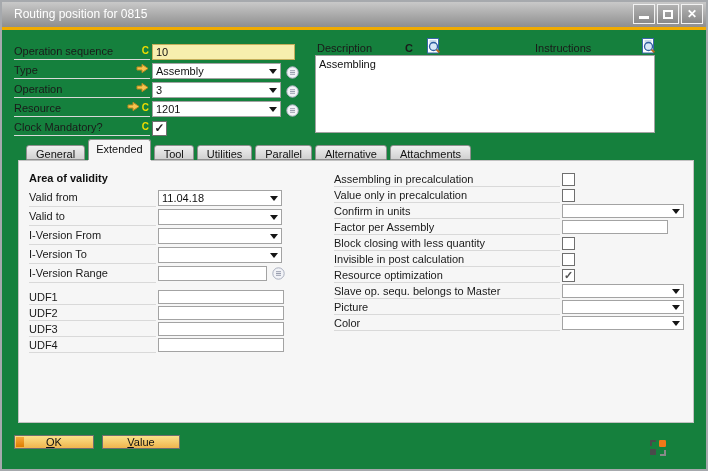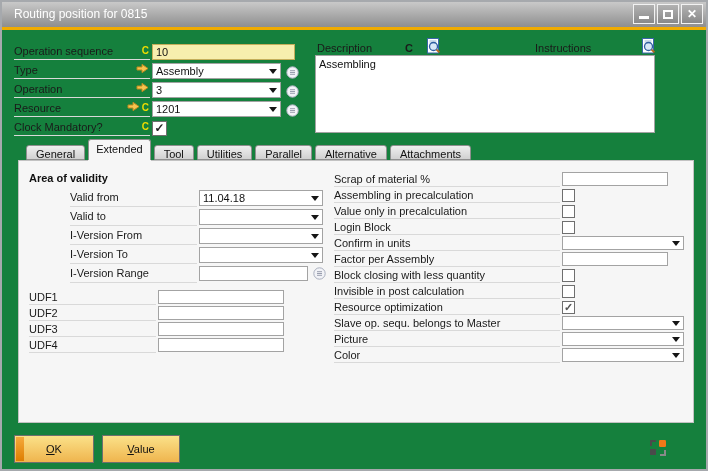--- a/index.html
+++ b/index.html
@@ -32,38 +32,38 @@
   .absicon{position:absolute;display:flex;}
   .descbox{position:absolute;left:313px;top:53px;width:340px;height:78px;background:#fff;border:1px solid #A3A3A3;font-family:"Liberation Sans",sans-serif;font-size:11px;color:#111;padding:2px 3px;resize:none;outline:none;}
   
   .tabs{position:absolute;left:24px;top:137px;height:21px;display:flex;align-items:flex-end;gap:3px;z-index:3;}
   .tab{height:15px;line-height:17px;padding:0 9px;font-size:11px;color:#111;background:linear-gradient(#EFEFEF,#D1D1D1);border:1px solid #8F8F8F;border-radius:3px 3px 0 0;cursor:default;white-space:nowrap;}
   .tab.active{height:21px;line-height:19px;background:#F6F6F6;border-bottom:none;box-shadow:0 2px 0 #F6F6F6;padding:0 7px;}
   
   .panel{position:absolute;left:16px;top:158px;width:676px;height:263px;background:#F6F6F6;border:1px solid #C2C2C2;z-index:1;}
   .sechead{position:absolute;left:10px;top:11px;font-weight:700;font-size:11px;color:#111;}
   .vrows{position:absolute;left:10px;top:27px;}
-  .vrow{display:flex;align-items:center;height:19px;margin-left:41px;}
+  .vrow{display:flex;align-items:center;height:19px;}
   .vlbl{width:127px;height:18px;display:flex;align-items:center;border-bottom:1px solid #D9D9D9;font-size:11px;color:#1a1a1a;}
   .vcombo{width:124px;}
   .vfield{width:109px;height:15px;}
   .udfrows{position:absolute;left:10px;top:128px;}
   .udfrow{display:flex;align-items:center;height:16px;}
   .udffield{width:126px;height:14px;}
   
   .orows{position:absolute;left:315px;top:10px;}
   .orow{display:flex;align-items:center;height:16px;}
   .olbl{width:226px;height:15px;display:flex;align-items:center;border-bottom:1px solid #D9D9D9;font-size:11px;color:#1a1a1a;}
   .ofield{width:106px;height:14px;}
   .ocombo{width:122px;height:14px;}
   .ocombo .caret{top:4px;}
   .ocb{width:13px;height:13px;line-height:11px;font-size:11px;}
   .navy{color:#1D3C6E;}
   
-  .btn{position:absolute;top:433px;height:28px;border:1px solid #6E6E6E;background:linear-gradient(#FBE189,#EFB54E);display:flex;align-items:center;justify-content:center;cursor:default;}
+  .btn{position:absolute;top:433px;height:14px;border:1px solid #6E6E6E;background:linear-gradient(#FBE189,#EFB54E);display:flex;align-items:center;justify-content:center;cursor:default;}
   .btn-ok{left:12px;width:80px;}
   .btn-ok .cap{position:absolute;left:1px;top:1px;bottom:1px;width:8px;background:linear-gradient(#F5A93B,#DE7E00);}
   .btn-cancel{left:100px;width:78px;}
   .btnlabel{display:block;font-size:11px;color:#111;}
   .ul-first::first-letter{text-decoration:underline;}
   .expand{position:absolute;left:648px;top:438px;width:16px;height:16px;display:flex;cursor:default;}
 </style>
 </head>
 <body>
 
@@ -256,33 +256,25 @@
         <span class="field udffield"></span>
       </div>
       <div class="udfrow">
         <span class="vlbl" style="height:15px;">UDF4</span>
         <span class="field udffield"></span>
       </div>
     </div>
 
     <div class="orows">
       <div class="orow">
-        <span class="olbl">Scrap of material %</span>
-        <span class="field ofield"></span>
-      </div>
-      <div class="orow">
         <span class="olbl">Assembling in precalculation</span>
         <span class="cb ocb"></span>
       </div>
       <div class="orow">
         <span class="olbl">Value only in precalculation</span>
-        <span class="cb ocb"></span>
-      </div>
-      <div class="orow">
-        <span class="olbl">Login Block</span>
         <span class="cb ocb"></span>
       </div>
       <div class="orow">
         <span class="olbl">Confirm in units</span>
         <span class="combo ocombo">
             <span></span>
             <span class="caret"></span>
           </span>
       </div>
       <div class="orow">

